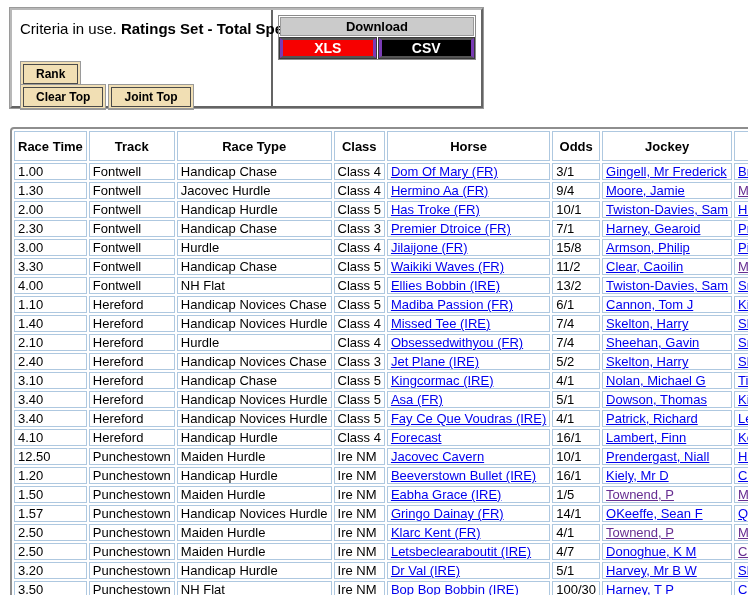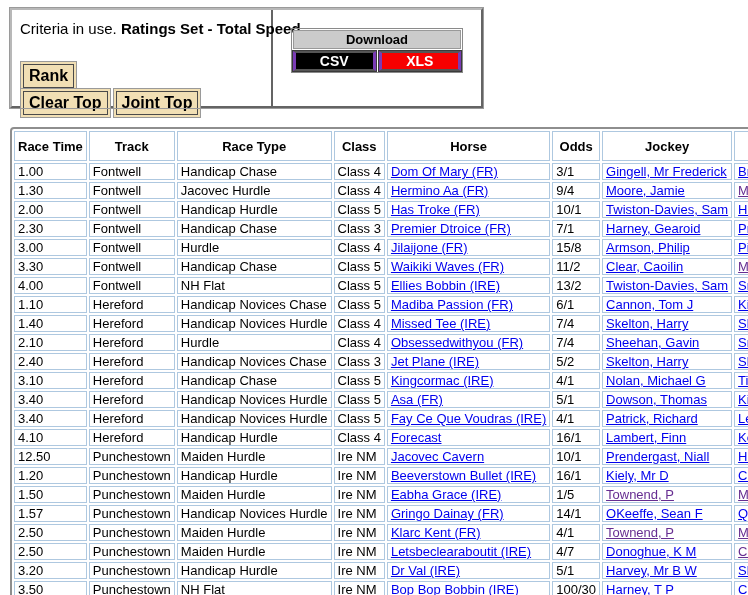--- a/index.html
+++ b/index.html
@@ -25,28 +25,28 @@
     width: 261px; box-sizing: border-box;
     padding: 10px 6px 6px 8px;
     border-right: 2px outset #b8b8b8;
   }
   .criteria-text { font-size: 15px; color: #000; white-space: nowrap; }
   .criteria-text b { font-weight: bold; }
   .rank-row { margin-top: 24px; }
   .second-row { }
   .tan-btn {
     font-family: "Liberation Sans", sans-serif;
-    font-size: 16px; font-weight: bold; color: #000;
+    font-size: 12px; font-weight: bold; color: #000;
     background: var(--button-tan, #f1dfb4);
     border: 1px solid #4a4a4a;
     box-shadow: 0 0 0 2px var(--button-tan, #f1dfb4), 0 0 0 3px #9a9a9a;
-    padding: 2px 5px; margin: 3px 5px 0 3px;
+    padding: 2px 12px; margin: 3px 5px 0 3px;
     cursor: pointer;
   }
-  .download-cell { flex: 1; box-sizing: border-box; padding: 18px; }
+  .download-cell { flex: 1; box-sizing: border-box; padding: 5px; }
   .download-table { border: 1px solid #8a8a8a; padding: 1px; }
   .download-header {
     background: var(--download-header-gray, #cbcbcb);
     border: 1px solid #999;
     text-align: center; font-weight: bold; font-size: 13px;
     height: 17px; line-height: 17px; color: #000;
     margin-bottom: 2px;
   }
   .download-buttons { display: flex; gap: 3px; }
   .dl-btn-cell { flex: 1; }
@@ -99,24 +99,24 @@
     </div>
     <div class="second-row">
       <button type="button" class="tan-btn">Clear Top</button><button type="button" class="tan-btn">Joint Top</button>
     </div>
   </div>
   <div class="download-cell">
     <div class="download-table">
       <div class="download-header">Download</div>
       <div class="download-buttons">
         <div class="dl-btn-cell">
-            <a class="dl-btn csv">CSV</a>
+            <a class="dl-btn xls">XLS</a>
           </div>
         <div class="dl-btn-cell">
-            <a class="dl-btn xls">XLS</a>
+            <a class="dl-btn csv">CSV</a>
           </div>
       </div>
     </div>
   </div>
 </div>
 
 <table class="race-table">
   <colgroup>
     <col style="width:65px">
       <col style="width:63px">

